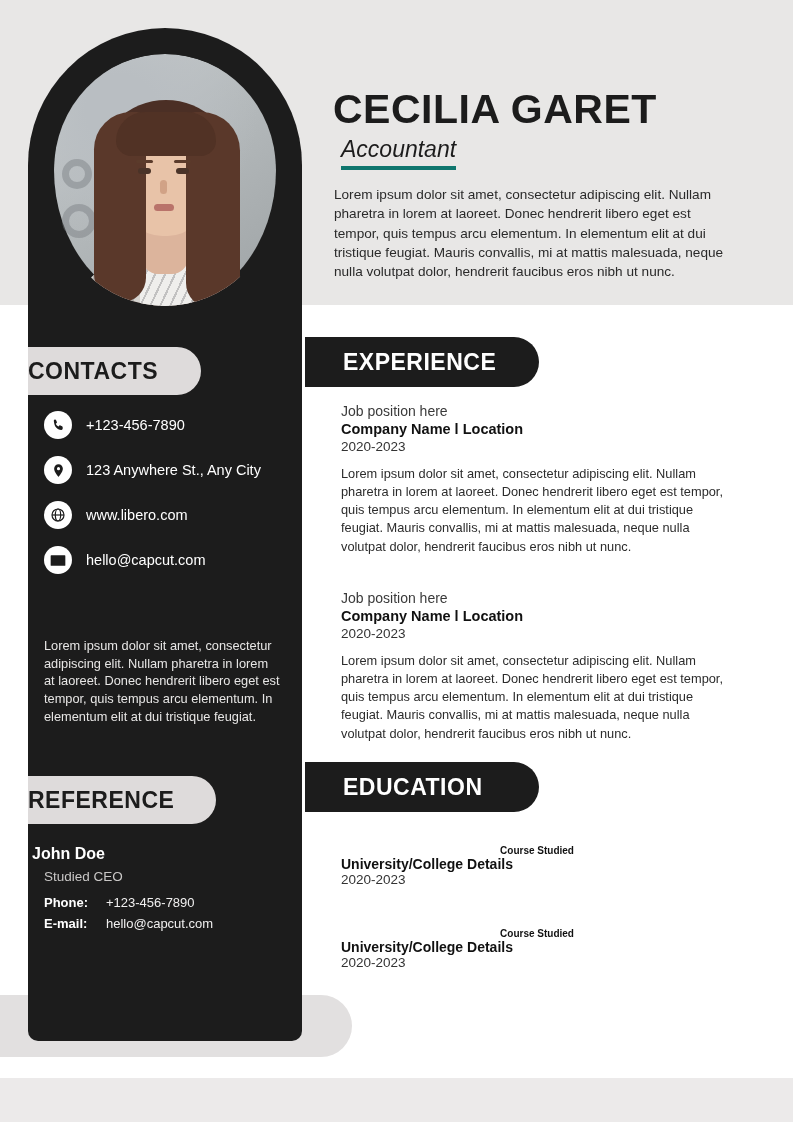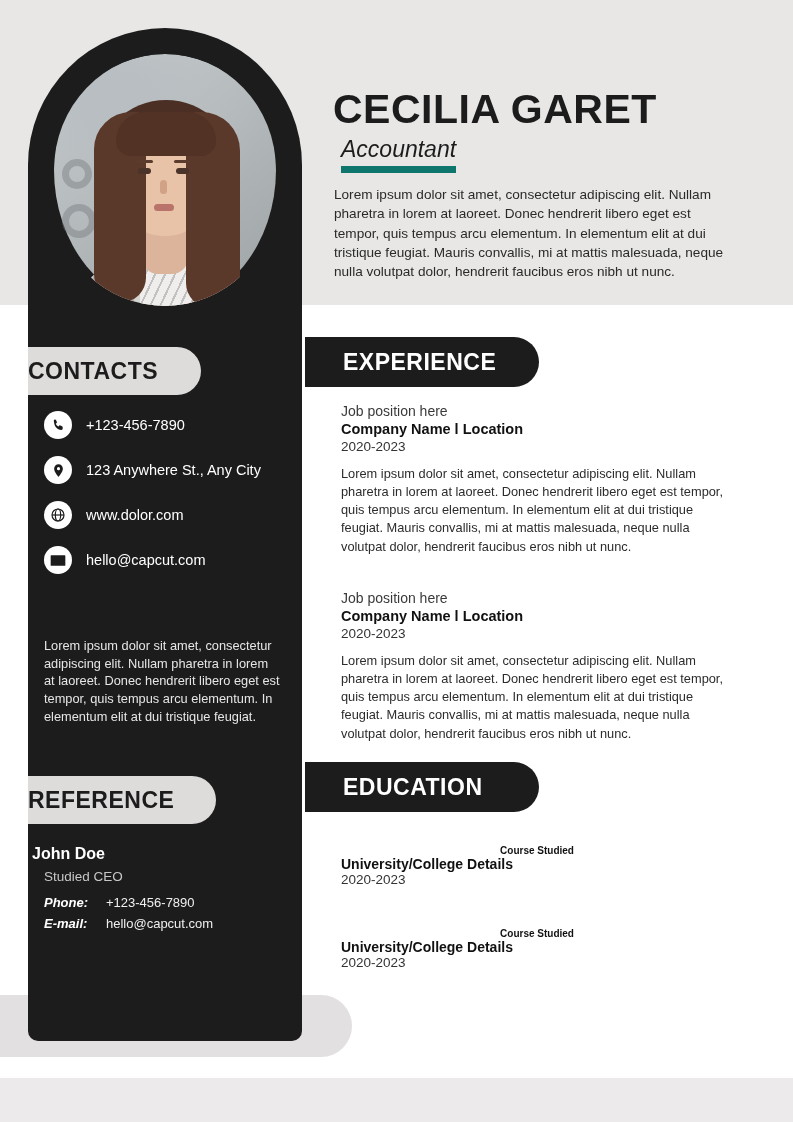--- a/index.html
+++ b/index.html
@@ -288,42 +288,42 @@
   }
   .ref-grid {
     position: absolute;
     left: 44px; top: 895px;
     width: 240px;
     z-index: 6;
     color: #ffffff;
     font-size: 13px;
   }
   .ref-line { display: flex; margin-bottom: 6px; }
-  .ref-lbl { font-weight: bold; width: 62px; flex: 0 0 auto; font-style: italic; }
+  .ref-lbl { font-weight: bold; width: 62px; flex: 0 0 auto; }
   .ref-val { color: #f0efef; }
 
   
   .name {
     position: absolute;
     left: 333px;
     top: 86px;
     font-size: 41px;
     font-weight: bold;
     letter-spacing: 0.5px;
     color: #1c1c1c;
   }
   .role {
     position: absolute;
     left: 341px;
     top: 136px;
     font-size: 23px;
     font-style: italic;
     color: #1c1c1c;
     padding-bottom: 3px;
-    border-bottom: 7px solid #0f766e;
+    border-bottom: 4px solid #0f766e;
     display: inline-block;
   }
   .summary {
     position: absolute;
     left: 334px;
     top: 185px;
     width: 404px;
     font-size: 13.6px;
     line-height: 1.42;
     color: #2a2a2a;
@@ -432,21 +432,21 @@
     </div>
 
     <div class="contact-row">
       <span class="cicon">
         <svg width="16" height="16" viewBox="0 0 24 24" fill="none" stroke="#1c1c1c" stroke-width="1.8">
           <circle cx="12" cy="12" r="9"></circle>
           <ellipse cx="12" cy="12" rx="4" ry="9"></ellipse>
           <line x1="3" y1="12" x2="21" y2="12"></line>
         </svg>
       </span>
-      <span class="ctext">www.dolor.com</span>
+      <span class="ctext">www.libero.com</span>
     </div>
 
     <div class="contact-row">
       <span class="cicon">
         <svg width="16" height="13" viewBox="0 0 24 18" fill="#1c1c1c">
           <path d="M2 1h20a1 1 0 0 1 1 1v14a1 1 0 0 1-1 1H2a1 1 0 0 1-1-1V2a1 1 0 0 1 1-1zm10 9L2.6 3h18.8L12 10z"></path>
         </svg>
       </span>
       <span class="ctext">hello@capcut.com</span>
     </div>

